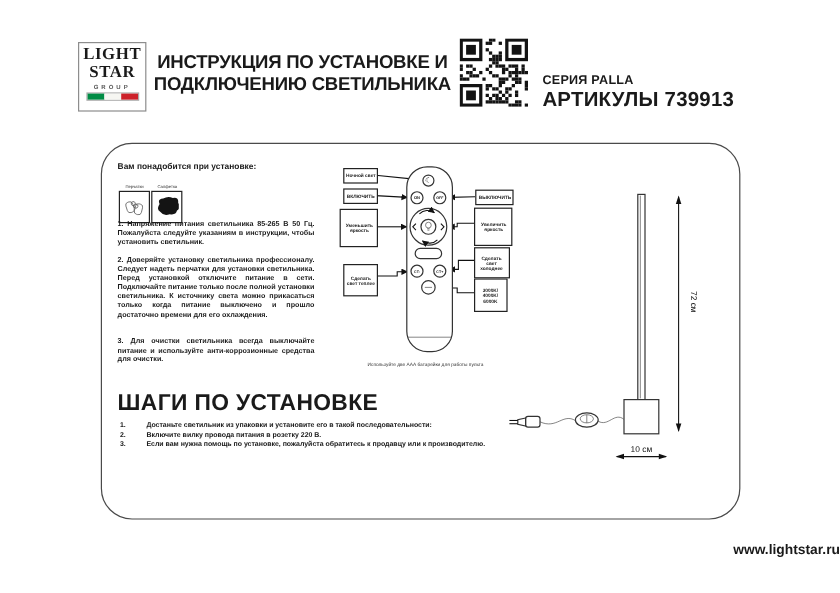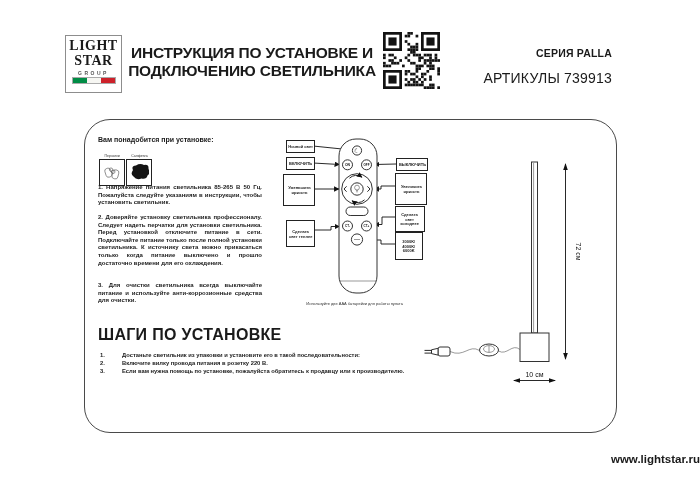--- a/index.html
+++ b/index.html
@@ -12,35 +12,35 @@
   .logo-word{position:absolute;left:0;width:100%;text-align:center;
              font-family:"Liberation Serif",serif;font-weight:bold;font-size:14px;line-height:14px;letter-spacing:.5px;}
   .logo-group{position:absolute;left:0;width:100%;text-align:center;font-size:5px;letter-spacing:2.5px;font-weight:bold;color:#555;}
   .flag{position:absolute;left:6px;top:41px;width:42px;height:4.5px;display:flex;border:.5px solid #aaa;}
   .flag span{flex:1;height:100%;}
   .f-g{background:#008C45;} .f-w{background:#f6f6f2;} .f-r{background:#CD212A;}
 
   .doc-title{left:126px;top:44px;width:252px;text-align:center;font-weight:bold;font-size:15.5px;
              line-height:17.5px;white-space:pre-line;letter-spacing:-0.2px;}
   .qr{left:383px;top:32px;width:57px;height:57px;}
-  .series-wrap{left:452px;top:47px;width:160px;text-align:right;}
+  .series-wrap{left:452px;top:61px;width:160px;text-align:left;}
   .series{font-weight:bold;font-size:10.5px;letter-spacing:.2px;}
-  .articles{font-weight:normal;font-size:14px;margin-top:11px;letter-spacing:.2px;}
+  .articles{font-weight:bold;font-size:17px;margin-top:0;letter-spacing:.2px;}
 
   
   .main-box{left:84px;top:119px;width:531px;height:312px;border:1.2px solid #4a4a4a;border-radius:26px;background:#fff;}
 
   .tools-title{left:98px;top:136px;width:170px;font-weight:bold;font-size:7px;}
   .tool-box{width:24px;height:25px;border:1px solid #222;background:#fff;display:flex;align-items:center;justify-content:center;}
   .tool-label{position:absolute;width:100%;top:-7px;left:0;display:flex;justify-content:center;}
   .tool-label span{font-size:7px;transform:scale(.5);white-space:nowrap;color:#333;}
 
   .para{left:98px;width:164px;font-size:6px;font-weight:600;line-height:7.6px;text-align:justify;color:#1c1c1c;}
 
-  .steps-title{left:98px;top:326px;font-size:16px;font-weight:bold;letter-spacing:.3px;}
+  .steps-title{left:98px;top:326px;font-size:19px;font-weight:bold;letter-spacing:.3px;}
   .step-row{left:100px;width:340px;display:flex;font-size:5.8px;font-weight:600;line-height:7px;}
   .step-num{width:22px;font-weight:bold;}
 
   
   .callout{position:absolute;border:1px solid #222;background:#fff;display:flex;align-items:center;justify-content:center;overflow:hidden;}
   .callout span{font-size:8px;line-height:9px;transform:scale(.5);width:190%;flex-shrink:0;text-align:center;font-weight:600;}
   .pre{white-space:pre-line;}
   .caption{left:280px;top:299px;width:150px;display:flex;justify-content:center;}
   .caption span{font-size:8px;transform:scale(.5);white-space:nowrap;color:#333;}
 

